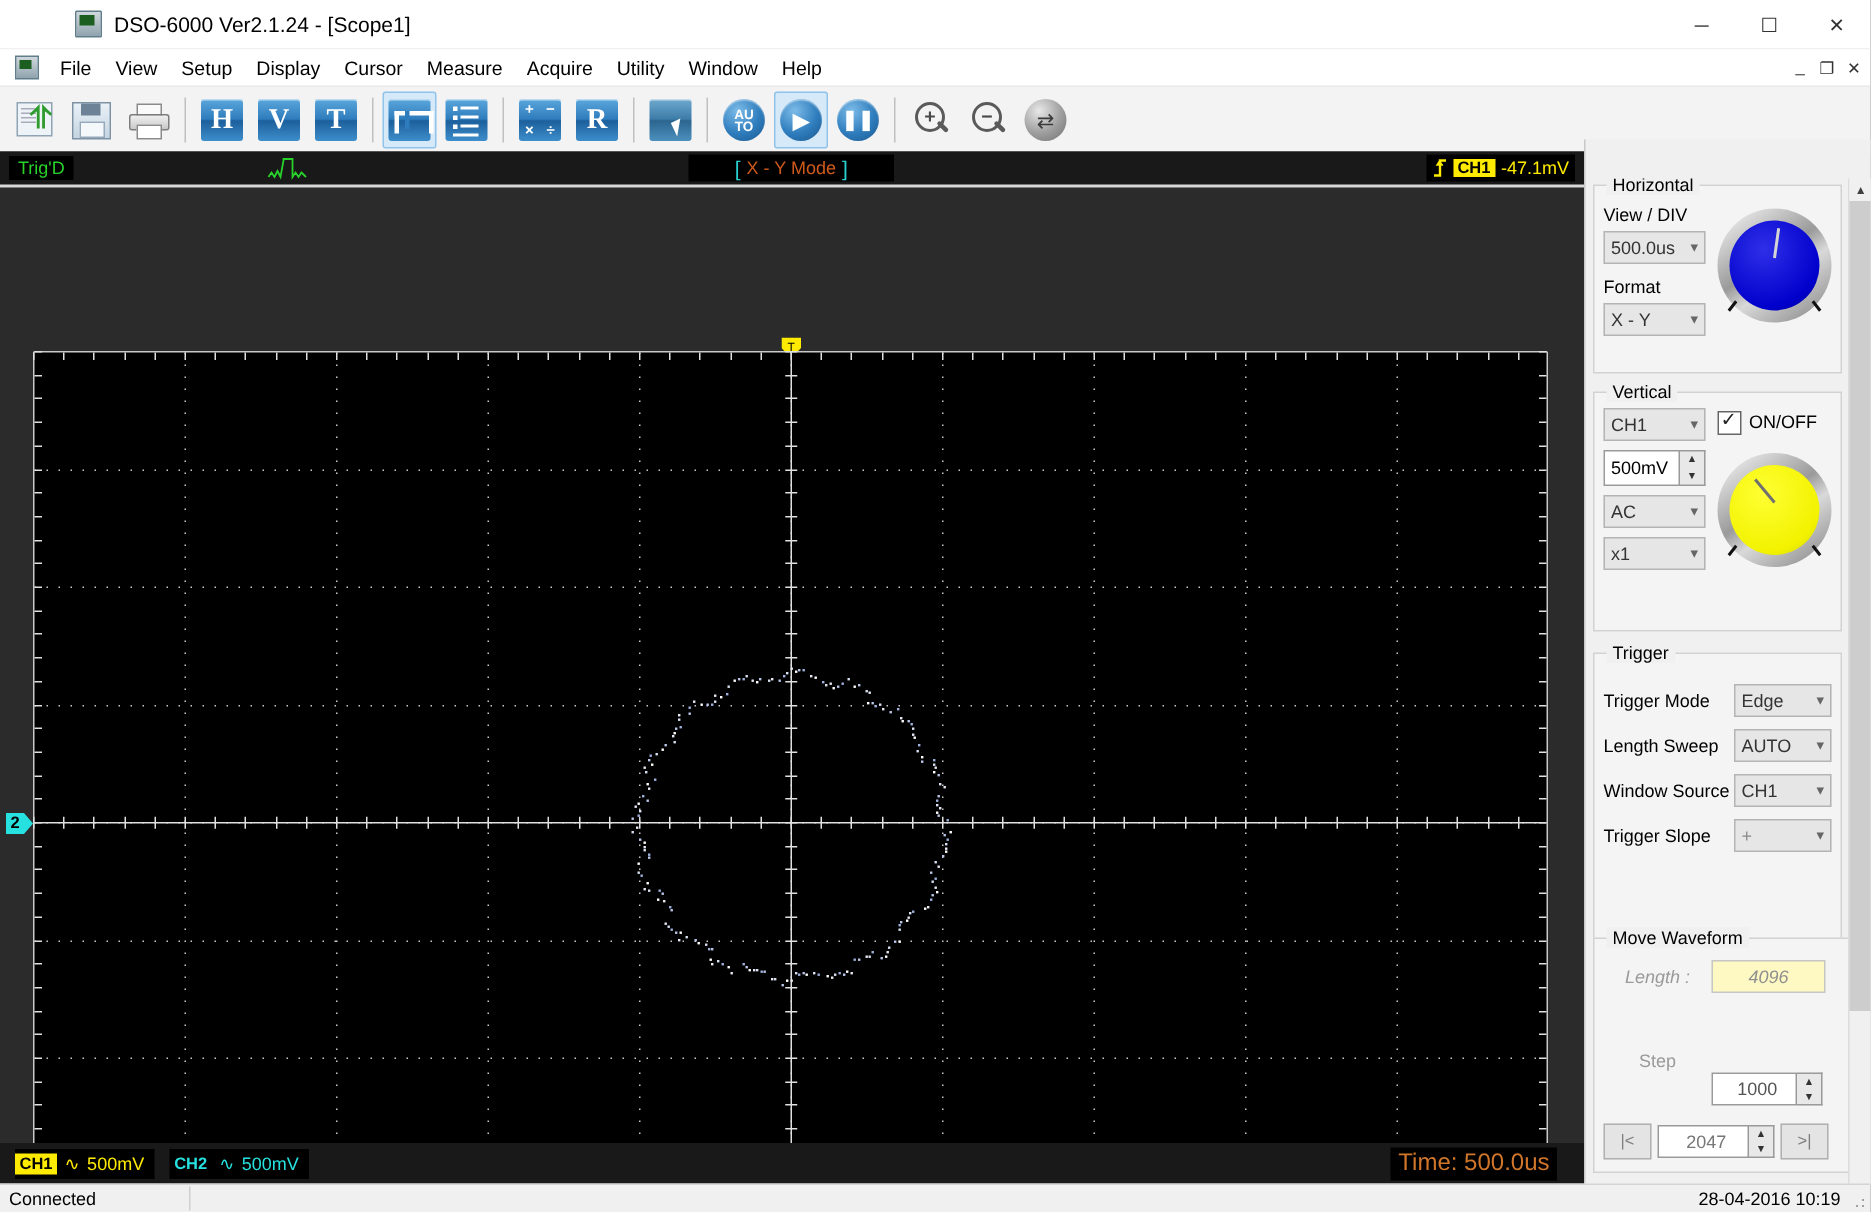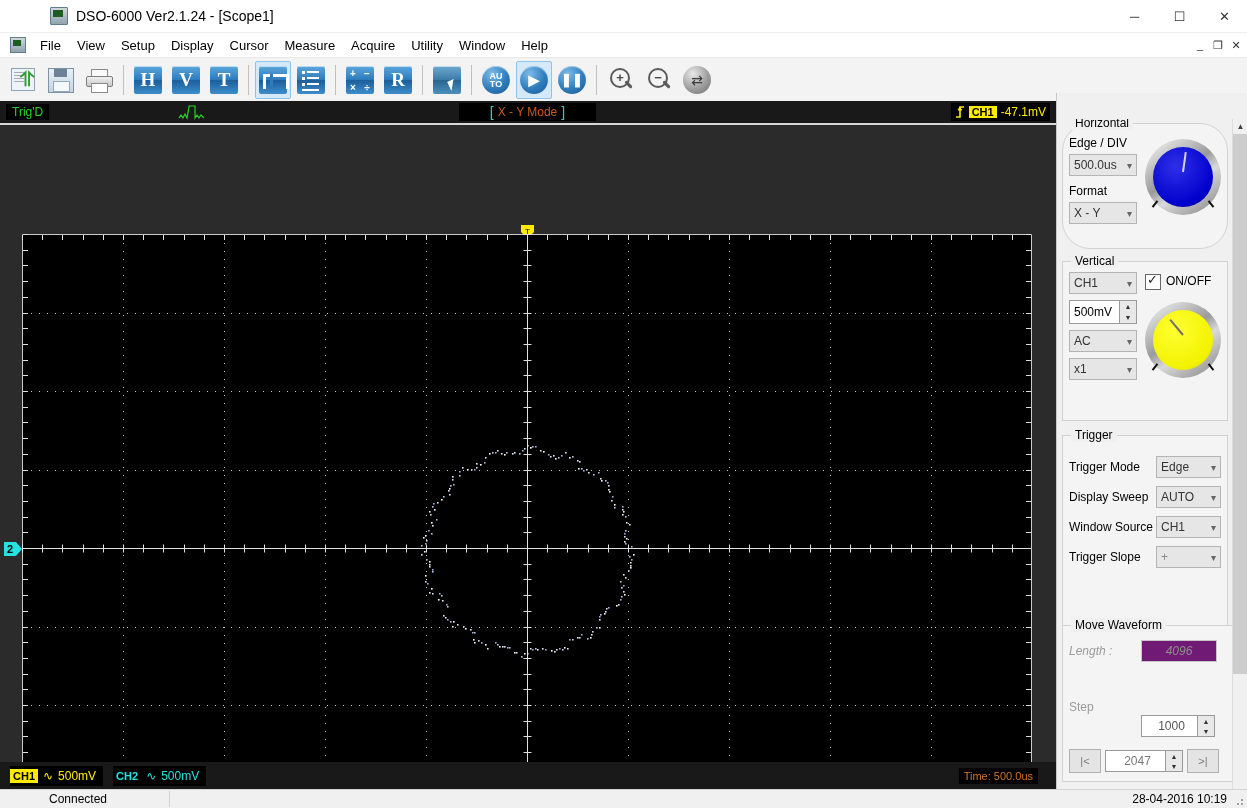--- a/index.html
+++ b/index.html
@@ -282,21 +282,21 @@
   }
   .chtag .coup { font-size: 12px; margin: 0 5px; }
   .chtag .scale { font-size: 12px; }
   .chtag.ch1 .name { background: #ffeb00; color: #000; }
   .chtag.ch1 .coup, .chtag.ch1 .scale { color: #ffeb00; }
   .chtag.ch2 .name { color: #27e0e0; }
   .chtag.ch2 .coup, .chtag.ch2 .scale { color: #27e0e0; }
   #timetag {
     position: absolute; right: 18px;
     background: #000; color: #d0762a;
-    font-size: 11px; padding: 2px 5px;
+    font-size: 16px; padding: 2px 5px;
   }
 
   
   #rightpanel {
     position: absolute;
     left: 1056px; top: 93px;
     width: 191px; height: 697px;
     background: #f0f0f0;
     border-left: 1px solid #c8c8c8;
   }
@@ -407,28 +407,29 @@
   .trow .fakesel { width: 70px; }
 
   
   #movegrp {
     position: absolute;
     left: 5px; bottom: 8px;
     width: 166px;
     border: 1px solid #d2d2d2;
     background: #f4f4f4;
     padding: 10px 6px 8px 6px;
+    text-align: center;
   }
   #movegrp > .legend {
     position: absolute; top: -8px; left: 8px;
     background: #f0f0f0; padding: 0 4px; font-size: 12px;
   }
   .disabled-lbl { color: #9a9a9a; }
   .rotext {
-    background: #701a75; border: 1px solid #c6c6c6;
+    background: #fef9c3; border: 1px solid #c6c6c6;
     color: #8f8f8f; font-size: 12px;
     height: 20px;
     display: flex; align-items: center; justify-content: center;
   }
   .navbtn {
     width: 30px; height: 22px;
     background: #e4e4e4; border: 1px solid #b0b0b0;
     color: #7d7d7d; font-size: 11px;
     display: flex; align-items: center; justify-content: center;
   }
@@ -453,21 +454,21 @@
 
   
   #statusbar {
     position: absolute;
     left: 0; bottom: 0;
     width: 1247px; height: 18px;
     background: #f0f0f0;
     border-top: 1px solid #d4d4d4;
     display: flex; align-items: center;
   }
-  #statusbar .seg1 { width: 120px; padding-left: 6px; font-size: 12px; margin-left: 43px; }
+  #statusbar .seg1 { width: 120px; padding-left: 6px; font-size: 12px; }
   #statusbar .sep { width: 1px; height: 16px; background: #d0d0d0; }
   #statusbar .dt {
     position: absolute; right: 20px;
     font-size: 12px;
   }
   #statusbar .grip {
     position:absolute;right:2px;bottom:1px;width:12px;height:12px;
     background:
       radial-gradient(circle 1px at 9px 9px,#a0a0a0 99%,transparent 0),
       radial-gradient(circle 1px at 5px 9px,#a0a0a0 99%,transparent 0),
@@ -1150,24 +1151,24 @@
     </div>
     <div id="timetag">Time: 500.0us</div>
   </div>
 </div>
 
 <div id="rightpanel">
 
 
   <div class="panel-scroll">
 
-    <div class="grp" style="height:106px;border-radius:28px;">
+    <div class="grp" style="height:106px;">
       <span class="legend">Horizontal</span>
       <div style="position:absolute;left:6px;top:12px;">
-        <div class="lbl">Edge / DIV</div>
+        <div class="lbl">View / DIV</div>
         <div class="fakesel" style="width:68px;margin-top:4px;">
           <span>500.0us</span>
           <span class="chev">▾</span>
         </div>
         <div class="lbl" style="margin-top:8px;">Format</div>
         <div class="fakesel" style="width:68px;margin-top:4px;">
           <span>X - Y</span>
           <span class="chev">▾</span>
         </div>
       </div>
@@ -1220,21 +1221,21 @@
       <span class="legend">Trigger</span>
       <div style="margin-top:10px;">
         <div class="trow">
           <span class="lbl">Trigger Mode</span>
           <span class="fakesel">
             <span>Edge</span>
             <span class="chev">▾</span>
           </span>
         </div>
         <div class="trow">
-          <span class="lbl">Display Sweep</span>
+          <span class="lbl">Length Sweep</span>
           <span class="fakesel">
             <span>AUTO</span>
             <span class="chev">▾</span>
           </span>
         </div>
         <div class="trow">
           <span class="lbl">Window Source</span>
           <span class="fakesel">
             <span>CH1</span>
             <span class="chev">▾</span>

